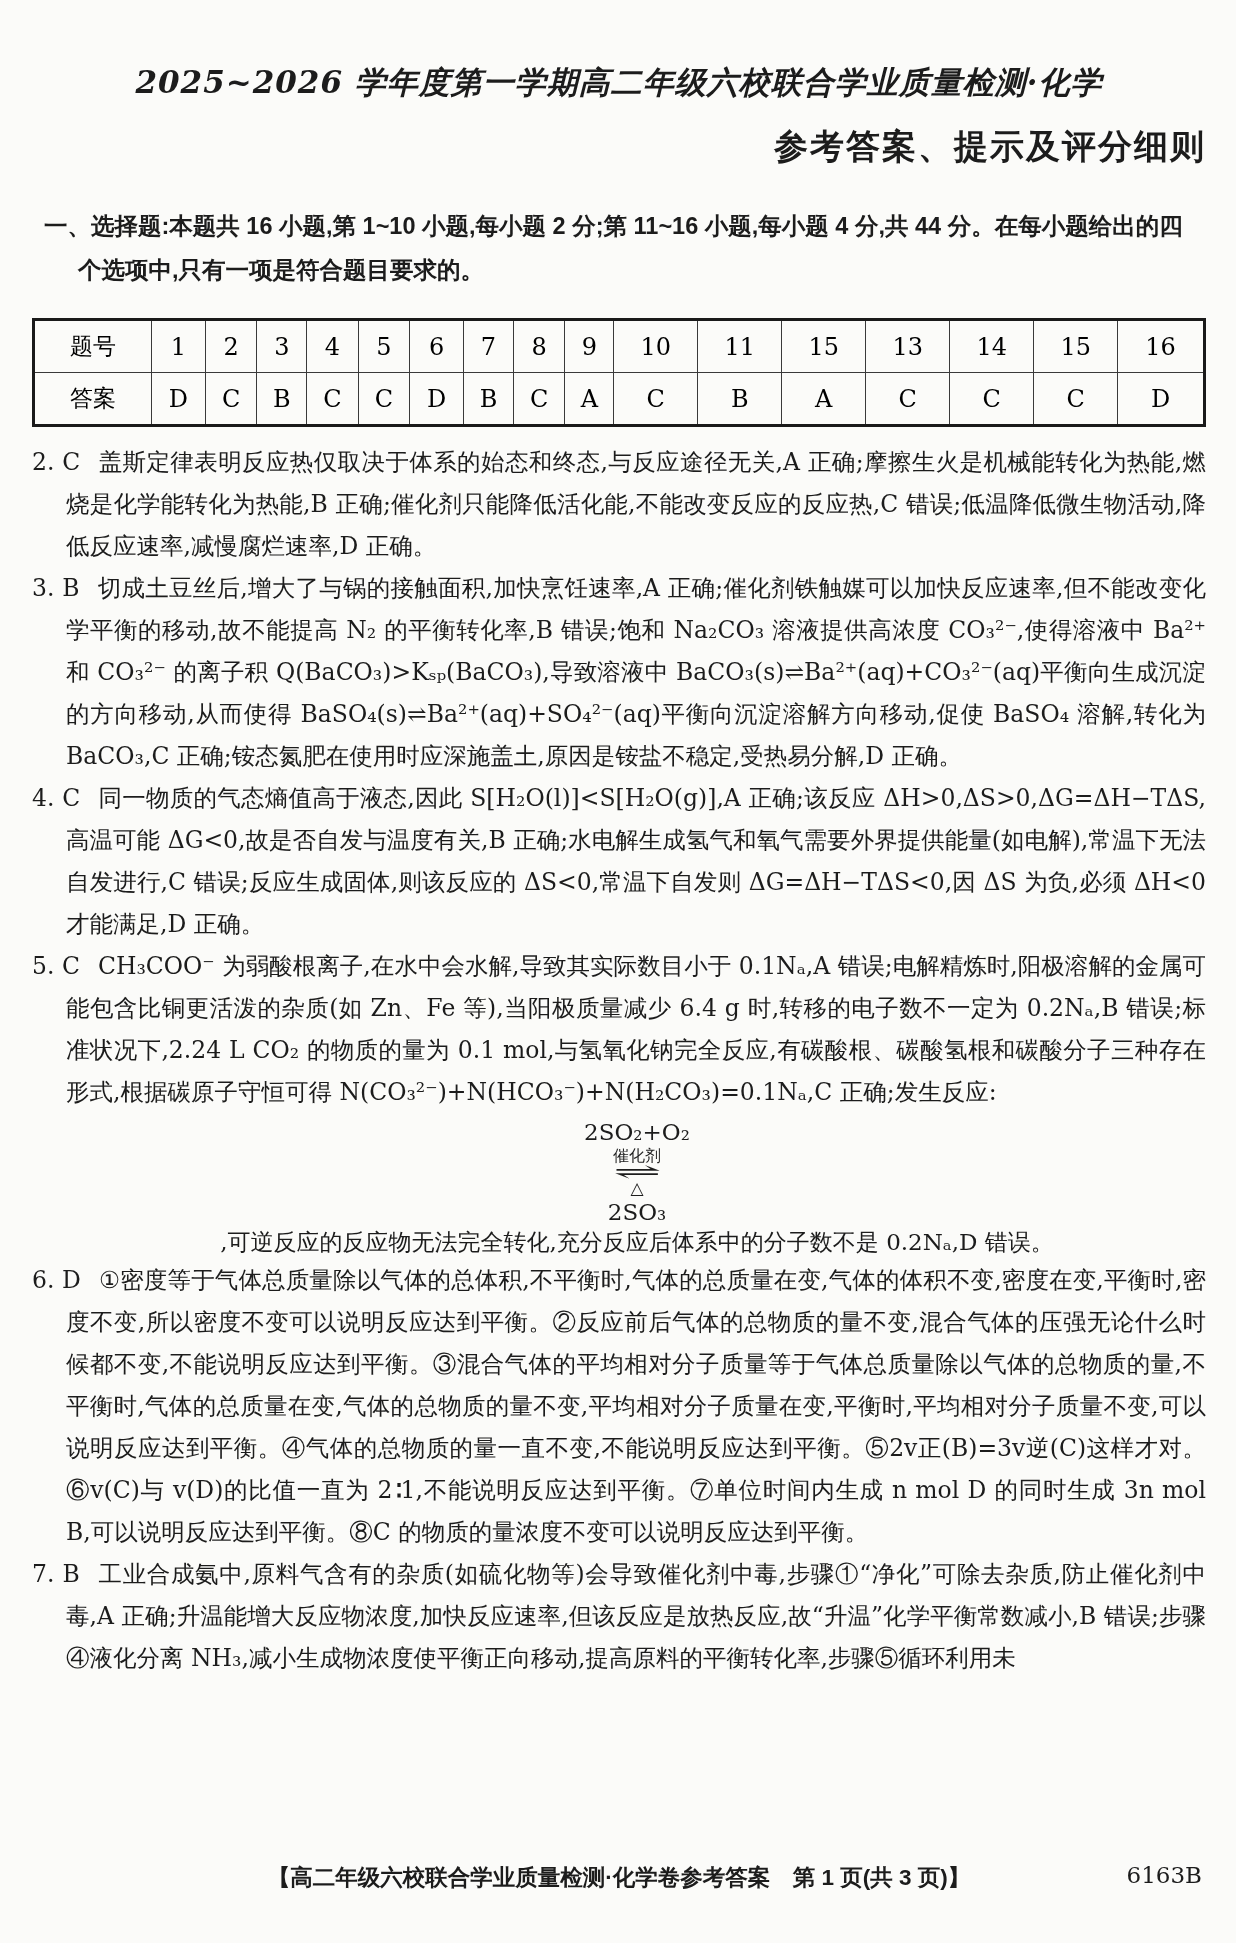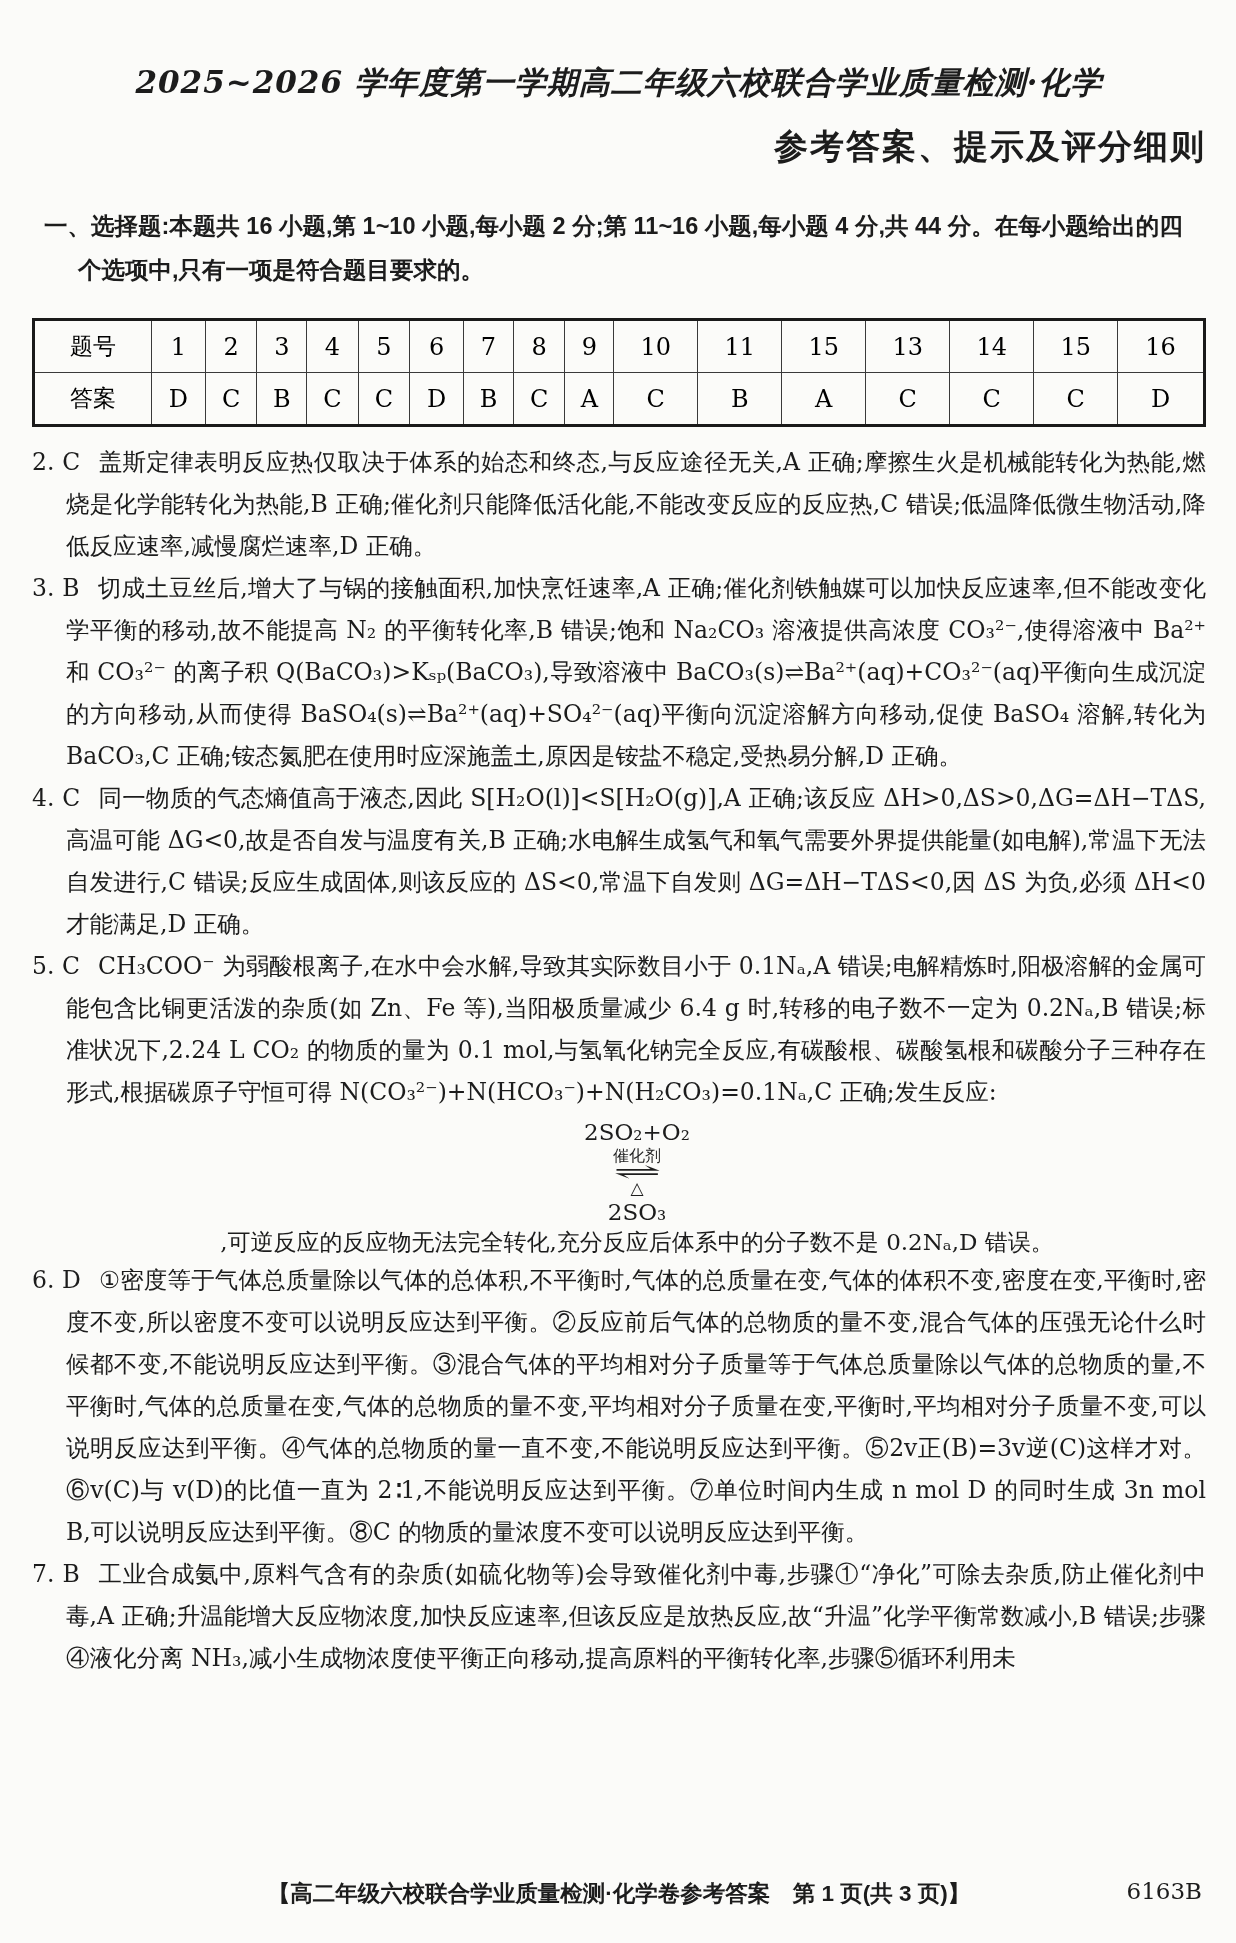--- a/index.html
+++ b/index.html
@@ -85,21 +85,21 @@
   }
   .arrow-mid{
     display:block;
     font-size:22px;
     line-height:16px;
     transform:scaleX(2.6);
   }
   .arrow-bottom{font-size:17px;}
   .footer{
     position:absolute;
-    left:32px;right:30px;bottom:34px;
+    left:32px;right:30px;bottom:50px;
     display:flex;
     justify-content:center;
     align-items:baseline;
   }
   .footer-text{
     font-family:"Liberation Sans","DejaVu Sans",sans-serif;
     font-weight:bold;
     font-size:22.5px;
   }
   .footer-code{

